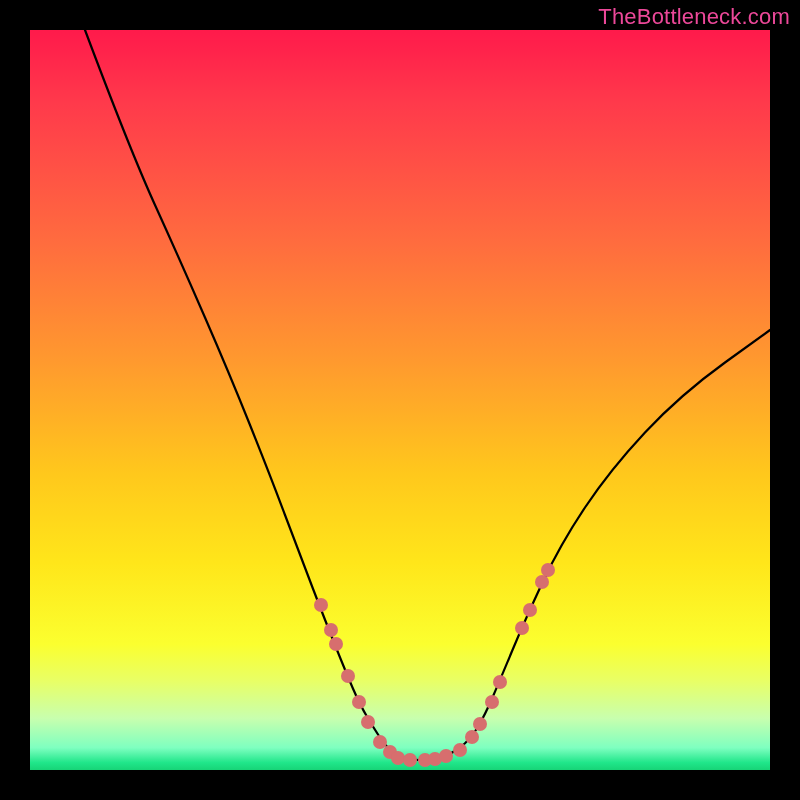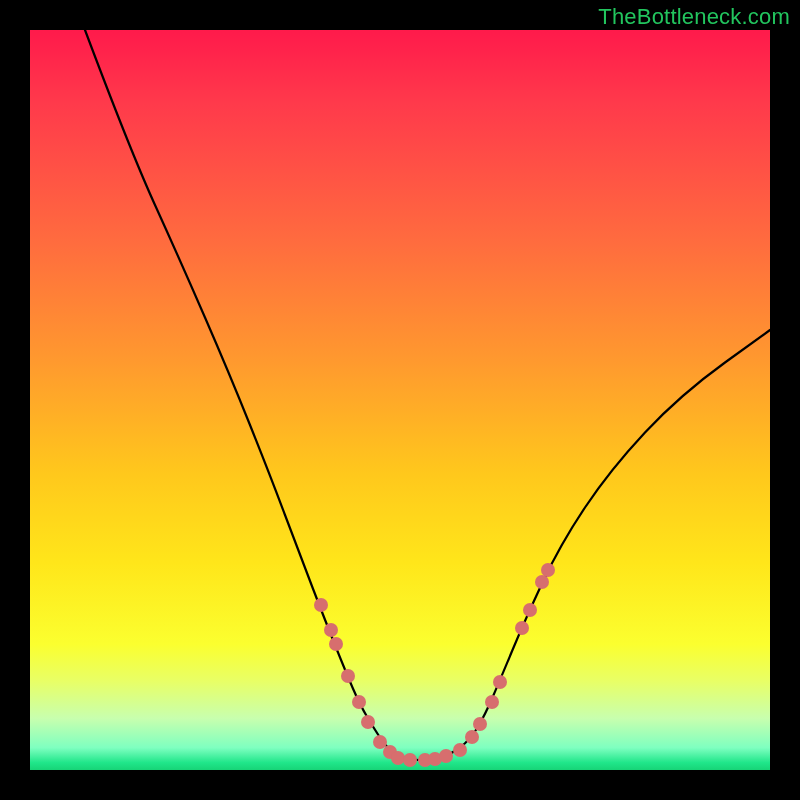--- a/index.html
+++ b/index.html
@@ -38,21 +38,21 @@
       #c8ffae 93%,
       #7effc0 97%,
       #20e68a 99%,
       #17d477 100%
     );
   }
   .watermark {
     position: absolute;
     top: 4px;
     right: 10px;
-    color: #22c55e;
+    color: #ec4899;
     font-size: 22px;
     letter-spacing: 0.2px;
     user-select: none;
   }
   svg.curve {
     position: absolute;
     left: 0;
     top: 0;
     width: 740px;
     height: 740px;

